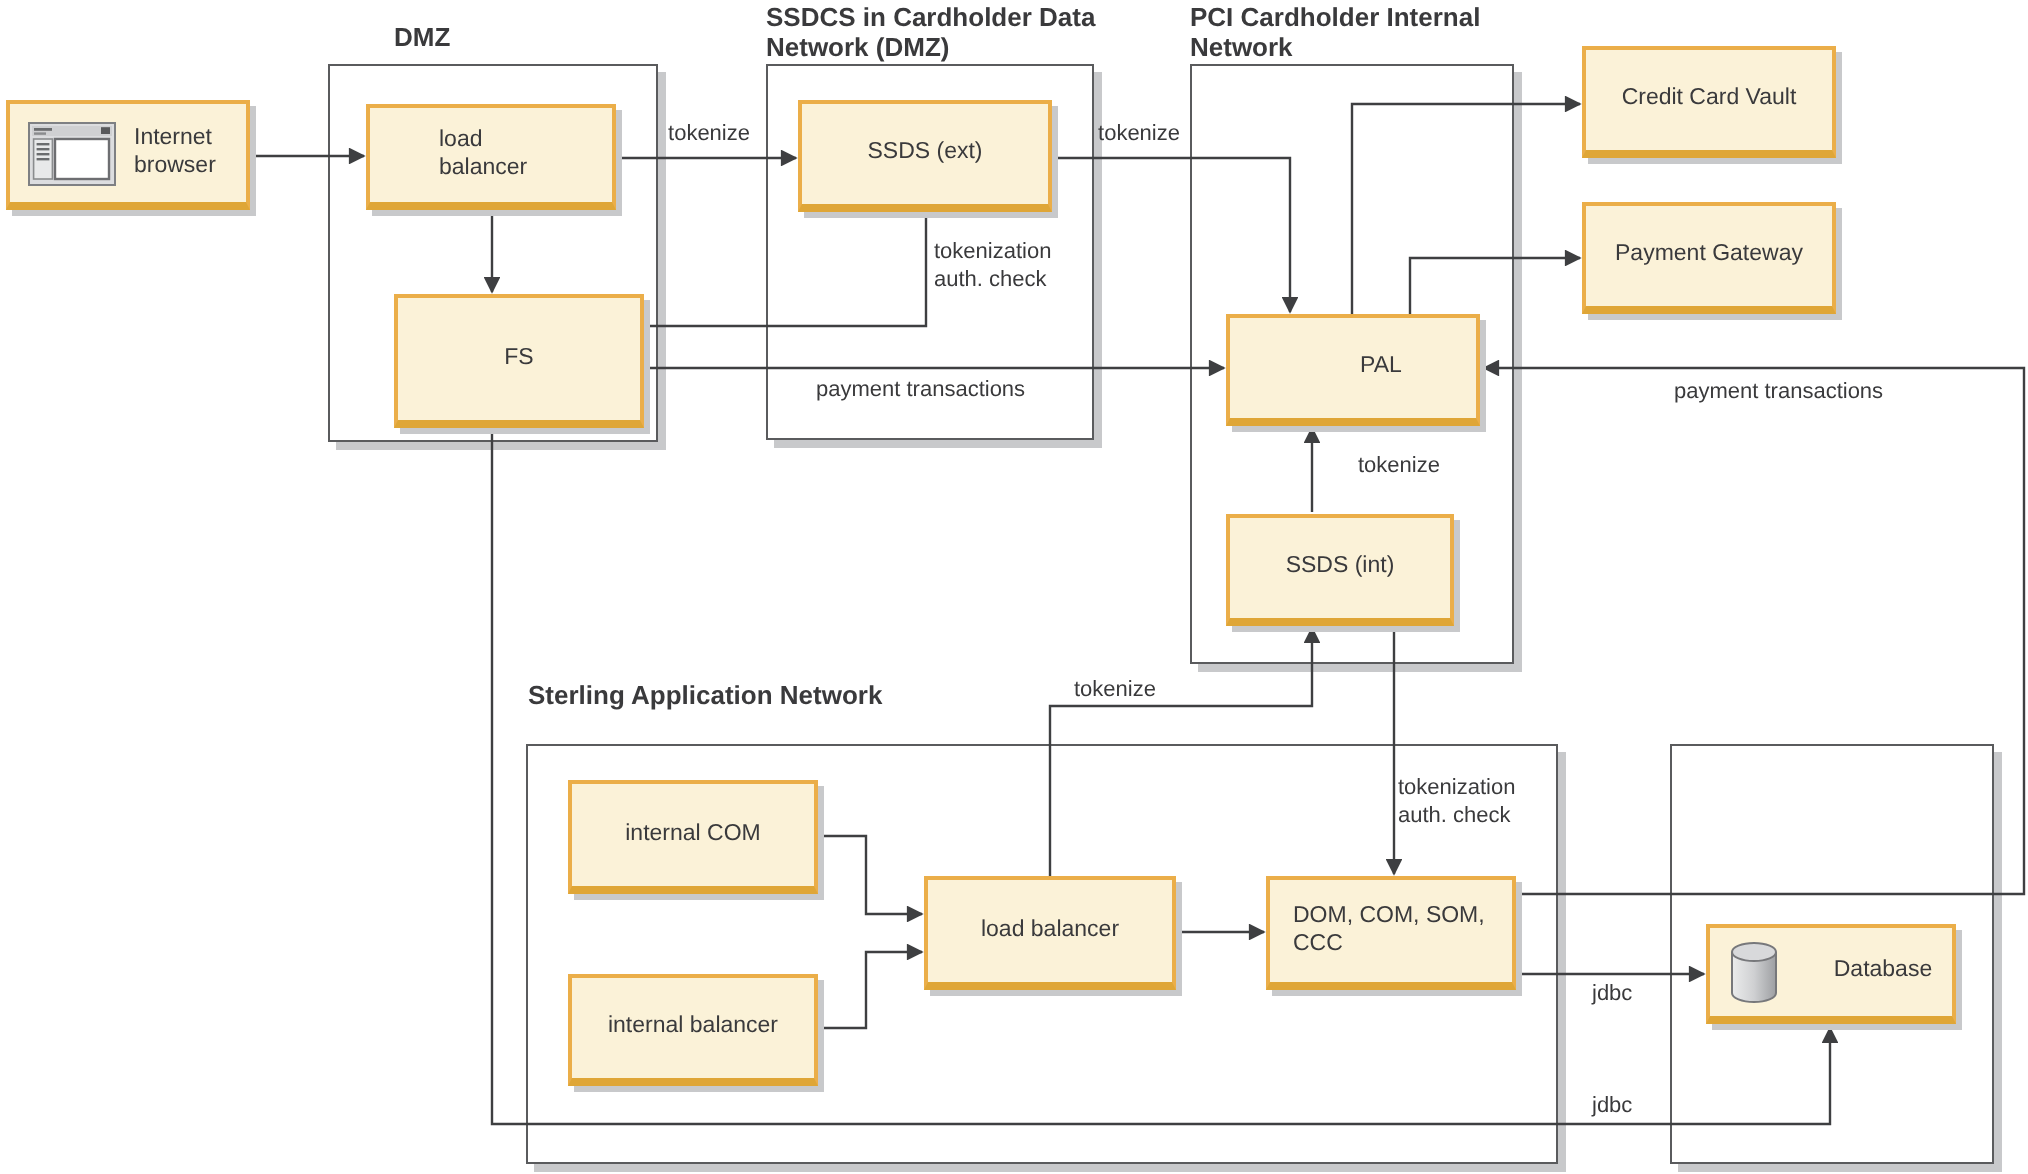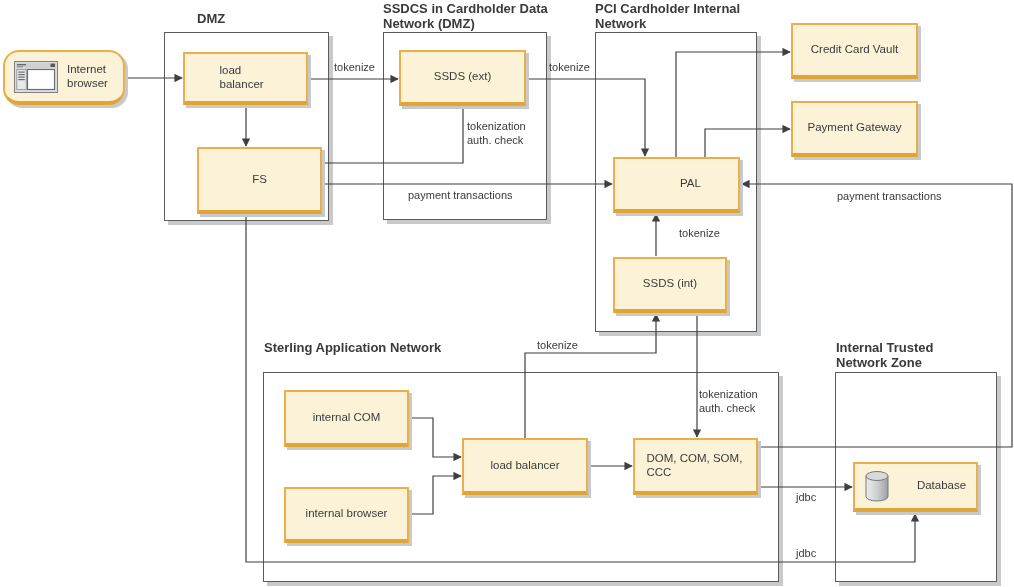--- a/index.html
+++ b/index.html
@@ -29,21 +29,21 @@
   #connector-layer .arrowhead{fill:var(--line,#3e3f41);}
 
   
   .node{position:absolute;box-sizing:border-box;z-index:3;
         background:var(--node-fill,#fbf2d8);
         border:2px solid var(--node-border,#ebae49);
         border-bottom:4px solid var(--node-border-bottom,#dfa637);
         box-shadow:3px 3px 0 var(--shadow,#c8c9cb);
         display:flex;align-items:center;justify-content:center;
         font-size:11.5px;line-height:13.5px;color:var(--text,#3a3a3c);}
-  #node-internet-browser{left:3px;top:50px;width:122px;height:55px;justify-content:flex-start;padding-left:9px;gap:9px;border-radius:16px;}
+  #node-internet-browser{left:3px;top:50px;width:122px;height:55px;justify-content:flex-start;padding-left:9px;gap:9px;}
   #node-internet-browser .wrap{width:54px;text-align:left;}
   #node-load-balancer-dmz{left:183px;top:52px;width:125px;height:53px;}
   #node-load-balancer-dmz .wrap{width:52px;text-align:left;}
   #node-fs{left:167px;top:147px;width:125px;height:67px;margin-left:30px;}
   #node-ssds-ext{left:399px;top:50px;width:127px;height:56px;}
   #node-pal{left:613px;top:157px;width:127px;height:56px;padding-left:28px;}
   #node-ssds-int{left:613px;top:257px;width:114px;height:56px;}
   #node-credit-card-vault{left:791px;top:23px;width:127px;height:56px;}
   #node-payment-gateway{left:791px;top:101px;width:127px;height:56px;}
   #node-internal-com{left:284px;top:390px;width:125px;height:57px;}
@@ -85,24 +85,20 @@
   <div class="zone-title" id="title-ssdcs">
     <div>SSDCS in Cardholder Data</div>
     <div>Network (DMZ)</div>
   </div>
   <div class="zone-title" id="title-pci">
     <div>PCI Cardholder Internal</div>
     <div>Network</div>
   </div>
   <div class="zone-title" id="title-sterling">
     <div>Sterling Application Network</div>
-  </div>
-  <div class="zone-title" id="title-trusted">
-    <div>Internal Trusted</div>
-    <div>Network Zone</div>
   </div>
 
   <svg id="connector-layer" width="1014" height="587" viewBox="0 0 1014 587">
     <defs>
       <marker id="arrow" viewBox="0 0 10 10" refX="9" refY="5" markerWidth="9" markerHeight="7" orient="auto">
         <path class="arrowhead" d="M0,0 L10,5 L0,10 Z"></path>
       </marker>
     </defs>
     <path class="edge" d="M125,78 L182,78" marker-end="url(#arrow)"></path>
     <path class="edge" d="M246,107 L246,146" marker-end="url(#arrow)"></path>
@@ -166,21 +162,21 @@
 
   <div class="node" id="node-payment-gateway">
     <span>Payment Gateway</span>
   </div>
 
   <div class="node" id="node-internal-com">
     <span>internal COM</span>
   </div>
 
   <div class="node" id="node-internal-browser">
-    <span>internal browser</span>
+    <span>internal balancer</span>
   </div>
 
   <div class="node" id="node-load-balancer-sterling">
     <span>load balancer</span>
   </div>
 
   <div class="node" id="node-dom">
     <span class="wrap">DOM, COM, SOM, CCC</span>
   </div>
 

